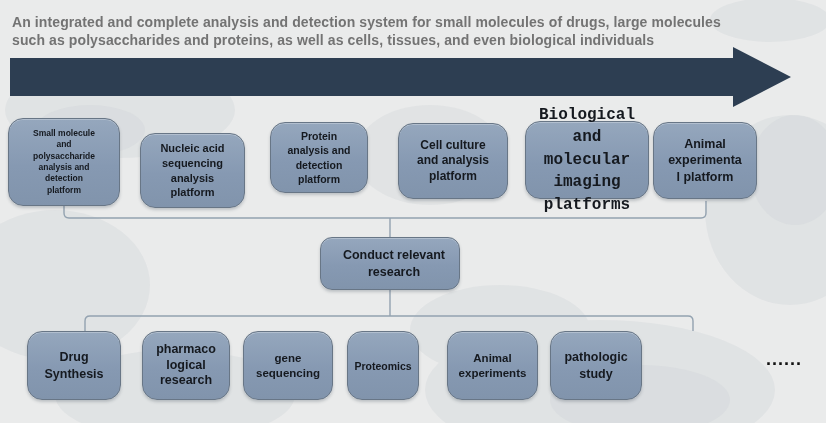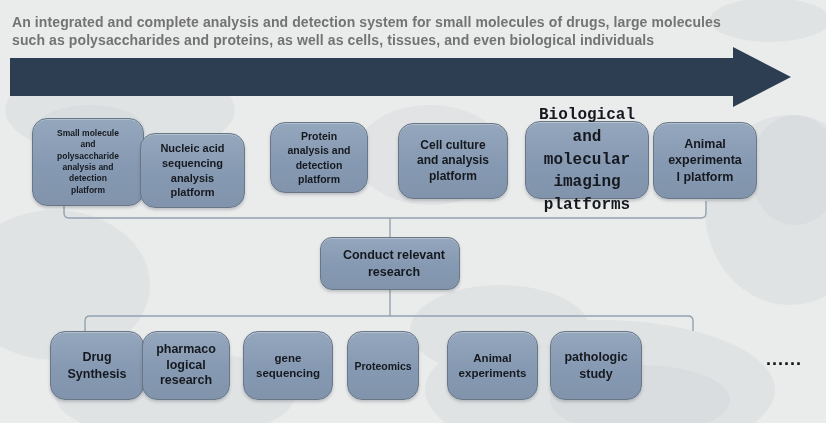--- a/index.html
+++ b/index.html
@@ -20,29 +20,29 @@
   .connector-svg{position:absolute;left:0;top:0;width:826px;height:423px;pointer-events:none;}
   .box{
     position:absolute;display:flex;align-items:center;justify-content:center;
     text-align:center;white-space:pre-line;
     background:linear-gradient(180deg,#95a7bd 0%,#8699b2 55%,#8194ac 100%);
     border:1px solid #687686;border-radius:15px;
     color:#15191f;font-weight:bold;
     box-shadow:0 2px 3px rgba(60,70,85,.25), inset 0 1px 0 rgba(255,255,255,.28);
     box-sizing:border-box;
   }
-  .p1{left:8px;top:118px;width:112px;height:88px;font-size:8.5px;line-height:1.35;margin-left:24px;}
+  .p1{left:8px;top:118px;width:112px;height:88px;font-size:8.5px;line-height:1.35;}
   .p2{left:140px;top:125px;width:105px;height:75px;font-size:11px;line-height:1.35;margin-top:8px;}
   .p3{left:270px;top:122px;width:98px;height:71px;font-size:10.5px;line-height:1.35;}
   .p4{left:398px;top:123px;width:110px;height:76px;font-size:12px;line-height:1.3;}
   .p5{left:525px;top:121px;width:124px;height:78px;font-size:16px;line-height:1.4;font-family:Liberation Mono, monospace;}
   .p6{left:653px;top:122px;width:104px;height:77px;font-size:12.5px;line-height:1.3;}
   .hub{left:320px;top:237px;width:140px;height:53px;font-size:12.5px;line-height:1.3;border-radius:12px;padding-left:8px;}
   .rbox{top:331px;height:69px;}
-  .r1{left:50px;width:94px;font-size:12.5px;line-height:1.3;}
+  .r1{left:27px;width:94px;font-size:12.5px;line-height:1.3;}
   .r2{left:142px;width:88px;font-size:12.5px;line-height:1.25;}
   .r3{left:243px;width:90px;font-size:11.5px;line-height:1.3;}
   .r4{left:347px;width:72px;font-size:10.5px;}
   .r5{left:447px;width:91px;font-size:11.5px;line-height:1.3;}
   .r6{left:550px;width:92px;font-size:12.5px;line-height:1.3;}
   .r7{left:652px;width:91px;font-size:8.5px;line-height:1.35;}
   .dots{
     position:absolute;left:766px;top:349px;
     font-size:18px;font-weight:bold;color:#111;letter-spacing:1px;
   }

